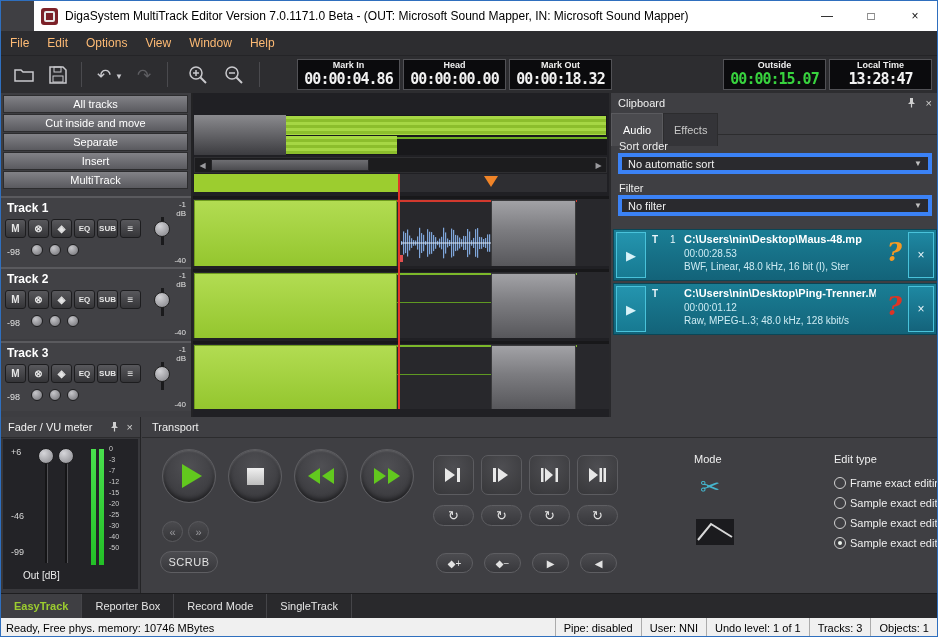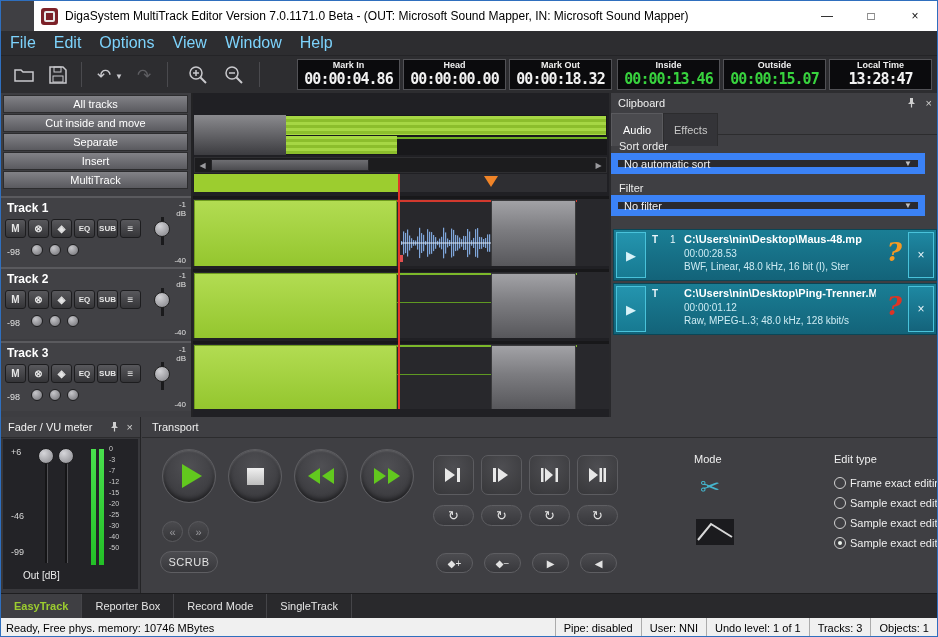--- a/index.html
+++ b/index.html
@@ -9,21 +9,21 @@
   
   .titlebar { position:absolute; left:0; top:0; right:0; height:30px; background:#ffffff; display:flex; align-items:center;margin-left:33px; }
   .app-icon { width:17px; height:17px; margin:0 7px; background:#7c2128; border-radius:3px; position:relative; flex:0 0 auto; }
   .app-icon::after { content:""; position:absolute; inset:3px; border:2px solid #e8e8e8; border-radius:2px; }
   .title-text { font-size:12px; color:#000; white-space:nowrap; overflow:hidden; }
   .win-controls { margin-left:auto; display:flex; height:100%; }
   .win-btn { width:44px; height:100%; display:flex; align-items:center; justify-content:center; font-size:12px; color:#111; cursor:default; }
 
   
   .menubar { position:absolute; left:0; top:30px; right:0; height:25px; background:#2d2d30; display:flex; align-items:center; border-bottom:1px solid #242427; }
-  .menu-item { padding:0 9px; height:100%; display:flex; align-items:center; font-size:16px; color:#7dd3fc; }
+  .menu-item { padding:0 9px; height:100%; display:flex; align-items:center; font-size:12px; color:#fdba74; }
 
   
   .toolbar { position:absolute; left:0; top:55px; right:0; height:37px; background:#2d2d30; }
   .tb-icon { position:absolute; top:7px; width:26px; height:24px; display:flex; align-items:center; justify-content:center; color:#c9c9cd; font-size:17px; }
   .tb-icon.disabled { color:#5e5e62; }
   .tb-caret { position:absolute; top:16px; font-size:8px; color:#c9c9cd; }
   .tb-sep { position:absolute; top:6px; width:1px; height:25px; background:#4a4a4e; }
   .timerbox { position:absolute; top:3px; width:103px; height:31px; background:#0b0b0d; border:1px solid #525256; text-align:center; overflow:hidden; }
   .timer-label { font-size:9px; font-weight:bold; color:#efefef; line-height:11px; display:block; }
   .timer-value { font-size:15px; font-weight:bold; color:#f2f2f2; font-family:"DejaVu Sans Mono", monospace; line-height:16px; letter-spacing:-1px; display:block; }
@@ -74,21 +74,21 @@
 
   
   .clipboard { position:absolute; left:610px; top:92px; width:328px; height:324px; background:#3f3f43; overflow:hidden; }
   .cb-header { position:absolute; left:0; top:0; width:100%; height:20px; display:flex; align-items:center; padding:0 7px; font-size:11px; color:#f0f0f0; }
   .cb-hicons { margin-left:auto; display:flex; gap:9px; align-items:center; color:#cfcfcf; font-size:11px; }
   .cb-tabs { position:absolute; left:0; top:20px; width:100%; height:22px; display:flex; border-bottom:1px solid #2c2c2e; }
   .cb-tab { min-width:52px; padding:16px 10px; display:flex; align-items:center; justify-content:center; font-size:11px; }
   .cb-tab.active { background:#4a4a4e; color:#fff; border:1px solid #5a5a5e; border-bottom:none; }
   .cb-tab.inactive { background:#343438; color:#c8c8c8; border:1px solid #2c2c2e; border-bottom:none; }
   .cb-label { position:absolute; left:8px; font-size:11px; color:#ededed; }
-  .cb-dd { position:absolute; left:0; width:314px; height:21px; background:#2a2a2e; border:7px solid #3b82f6; display:flex; align-items:center; padding:0 6px; font-size:11px; color:#f0f0f0; }
+  .cb-dd { position:absolute; left:7px; width:314px; height:21px; background:#2a2a2e; border:4px solid #3b82f6; display:flex; align-items:center; padding:0 6px; font-size:11px; color:#f0f0f0; }
   .dda { margin-left:auto; font-size:8px; color:#c0c0c0; }
   .cb-entry { position:absolute; left:2px; width:324px; height:52px; background:linear-gradient(#1a7e95,#136379); border:1px solid #0a4656; }
   .e-play { position:absolute; left:2px; top:2px; width:30px; height:46px; background:linear-gradient(#2494ae,#177a92); border:1px solid #49c2da; display:flex; align-items:center; justify-content:center; color:#d8f2f8; font-size:13px; }
   .e-flag { position:absolute; left:38px; top:4px; font-size:10px; font-weight:bold; color:#eaf6fa; }
   .e-idx { position:absolute; left:56px; top:4px; font-size:10px; color:#eaf6fa; }
   .e-path { position:absolute; left:70px; top:3px; width:192px; font-size:11px; font-weight:bold; color:#fff; white-space:nowrap; overflow:hidden; }
   .e-dur { position:absolute; left:70px; top:18px; font-size:10px; color:#cdebf3; }
   .e-fmt { position:absolute; left:70px; top:31px; font-size:10px; color:#cdebf3; white-space:nowrap; overflow:hidden; width:200px; }
   .e-q { position:absolute; right:34px; top:7px; font-size:26px; font-weight:bold; font-style:italic; font-family:"DejaVu Serif", serif; }
   .e-q.orange { color:#f59a23; } .e-q.red { color:#dd3425; }
@@ -195,24 +195,20 @@
       <span class="timer-label">Mark In</span>
       <span class="timer-value">00:00:04.86</span>
     </div>
     <div class="timerbox" style="left:402px;">
       <span class="timer-label">Head</span>
       <span class="timer-value">00:00:00.00</span>
     </div>
     <div class="timerbox" style="left:508px;">
       <span class="timer-label">Mark Out</span>
       <span class="timer-value">00:00:18.32</span>
-    </div>
-    <div class="timerbox" style="left:616px;">
-      <span class="timer-label">Inside</span>
-      <span class="timer-value green">00:00:13.46</span>
     </div>
     <div class="timerbox" style="left:722px;">
       <span class="timer-label">Outside</span>
       <span class="timer-value green">00:00:15.07</span>
     </div>
     <div class="timerbox" style="left:828px;">
       <span class="timer-label">Local Time</span>
       <span class="timer-value">13:28:47</span>
     </div>
   </div>

